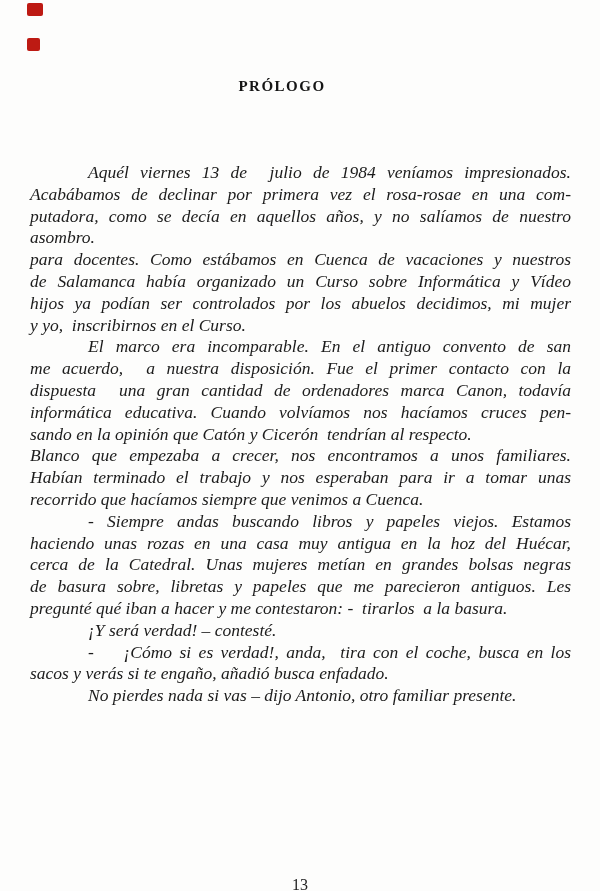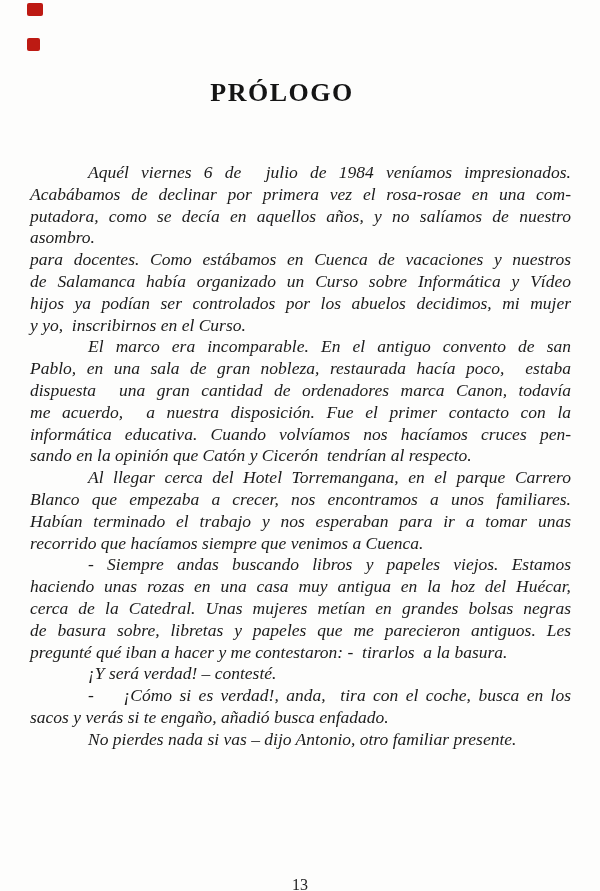--- a/index.html
+++ b/index.html
@@ -24,21 +24,21 @@
   .mark-2 { left: 27px; top: 38px; width: 13px; height: 13px; }
   .title {
     position: absolute;
     top: 78px;
     left: 0;
     right: 0;
     margin: 0;
     padding-right: 36px;
     box-sizing: border-box;
     text-align: center;
-    font-size: 26px;
+    font-size: 15px;
     font-weight: bold;
     letter-spacing: 1.5px;
     font-style: normal;
     color: #151515;
   }
   .body-text {
     position: absolute;
     top: 162px;
     left: 30px;
     width: 541px;
@@ -66,35 +66,33 @@
   }
 </style>
 </head>
 <body>
 
 <div class="page">
   <div class="red-mark mark-1" style="background: rgb(189, 26, 19);"></div>
   <div class="red-mark mark-2" style="background: rgb(189, 26, 19);"></div>
   <h1 class="title">PRÓLOGO</h1>
   <div class="body-text">
-      <div class="line first just">Aquél viernes 6 de  julio de 1984 veníamos impresionados.</div>
+      <div class="line first just">Aquél viernes 13 de  julio de 1984 veníamos impresionados.</div>
       <div class="line just">Acabábamos de declinar por primera vez el rosa-rosae en una com-</div>
       <div class="line just">putadora, como se decía en aquellos años, y no salíamos de nuestro</div>
       <div class="line">asombro.</div>
       <div class="line just">para docentes. Como estábamos en Cuenca de vacaciones y nuestros</div>
       <div class="line just">de Salamanca había organizado un Curso sobre Informática y Vídeo</div>
       <div class="line just">hijos ya podían ser controlados por los abuelos decidimos, mi mujer</div>
       <div class="line">y yo,  inscribirnos en el Curso.</div>
       <div class="line first just">El marco era incomparable. En el antiguo convento de san</div>
-      <div class="line just">Pablo, en una sala de gran nobleza, restaurada hacía poco,  estaba</div>
+      <div class="line just">me acuerdo,  a nuestra disposición. Fue el primer contacto con la</div>
       <div class="line just">dispuesta  una gran cantidad de ordenadores marca Canon, todavía</div>
-      <div class="line just">me acuerdo,  a nuestra disposición. Fue el primer contacto con la</div>
       <div class="line just">informática educativa. Cuando volvíamos nos hacíamos cruces pen-</div>
       <div class="line">sando en la opinión que Catón y Cicerón  tendrían al respecto.</div>
-      <div class="line first just">Al llegar cerca del Hotel Torremangana, en el parque Carrero</div>
       <div class="line just">Blanco que empezaba a crecer, nos encontramos a unos familiares.</div>
       <div class="line just">Habían terminado el trabajo y nos esperaban para ir a tomar unas</div>
       <div class="line">recorrido que hacíamos siempre que venimos a Cuenca.</div>
       <div class="line first just">- Siempre andas buscando libros y papeles viejos. Estamos</div>
       <div class="line just">haciendo unas rozas en una casa muy antigua en la hoz del Huécar,</div>
       <div class="line just">cerca de la Catedral. Unas mujeres metían en grandes bolsas negras</div>
       <div class="line just">de basura sobre, libretas y papeles que me parecieron antiguos. Les</div>
       <div class="line">pregunté qué iban a hacer y me contestaron: -  tirarlos  a la basura.</div>
       <div class="line first">¡Y será verdad! – contesté.</div>
       <div class="line first just">-    ¡Cómo si es verdad!, anda,  tira con el coche, busca en los</div>

